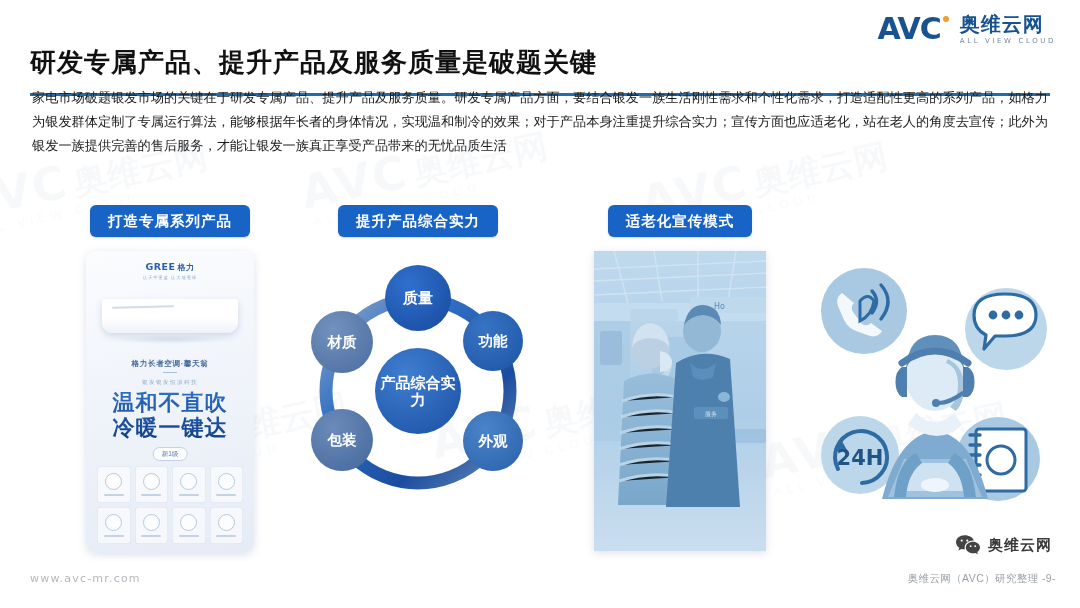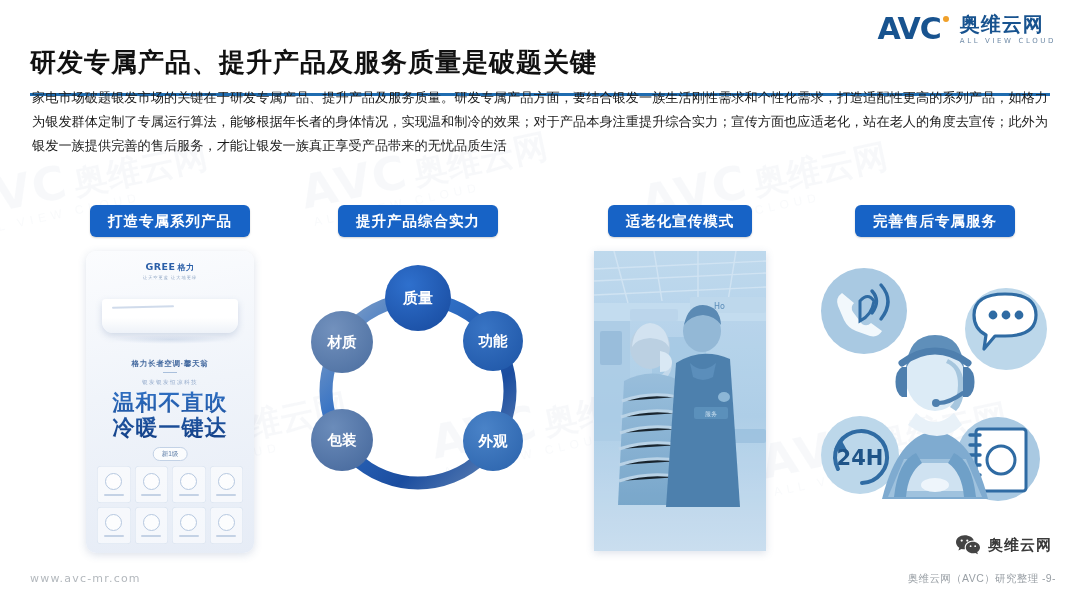--- a/index.html
+++ b/index.html
@@ -251,20 +251,23 @@
         <defs>
           <linearGradient id="ringGrad" x1="0" y1="0" x2="1" y2="1">
             <stop offset="0%" stop-color="#8ea7c6"></stop>
             <stop offset="35%" stop-color="#2f6ec4"></stop>
             <stop offset="70%" stop-color="#1b4d9f"></stop>
             <stop offset="100%" stop-color="#6a8bb8"></stop>
           </linearGradient>
         </defs>
         <circle cx="120" cy="128" r="92" fill="none" stroke="url(#ringGrad)" stroke-width="13"></circle>
       </svg>
+      <div class="node n-core">
+          <span>产品综合实力</span>
+        </div>
       <div class="node n-top">
           <span>质量</span>
         </div>
       <div class="node n-ur">
           <span>功能</span>
         </div>
       <div class="node n-lr">
           <span>外观</span>
         </div>
       <div class="node n-ll">
@@ -335,21 +338,20 @@
         </g>
 
         <path d="M66 100 q12 2 12 12 q-1 9 -12 9z" fill="#eef5fb"></path>
 
         <rect width="172" height="300" fill="#5a9bd0" opacity=".14"></rect>
       </svg>
     </div>
   </div>
 
   <div class="col col-3">
-    <div class="col-head">完善售后专属服务</div>
 
     <div class="service">
       <svg viewBox="0 0 230 250">
 
         <circle cx="44" cy="48" r="43" fill="#a9c9e2"></circle>
         <circle cx="186" cy="66" r="41" fill="#bcd7ea"></circle>
         <circle cx="40" cy="192" r="39" fill="#bcd7ea"></circle>
         <circle cx="178" cy="196" r="42" fill="#a9c9e2"></circle>
 
         <g fill="#f2f8fc">

